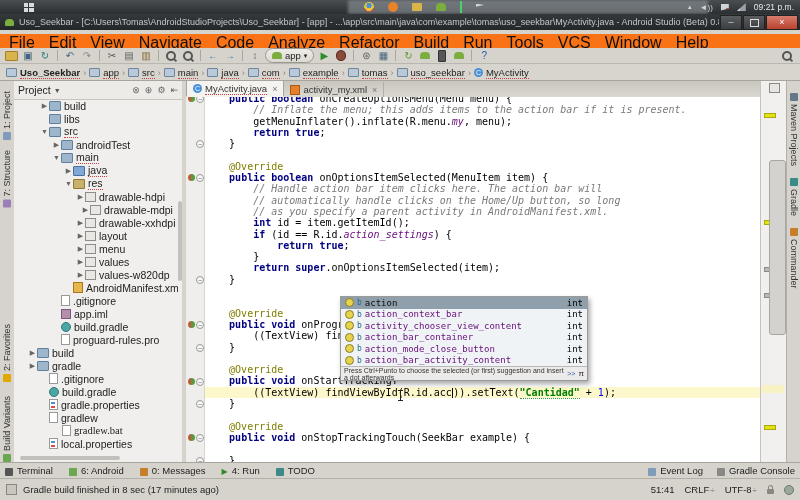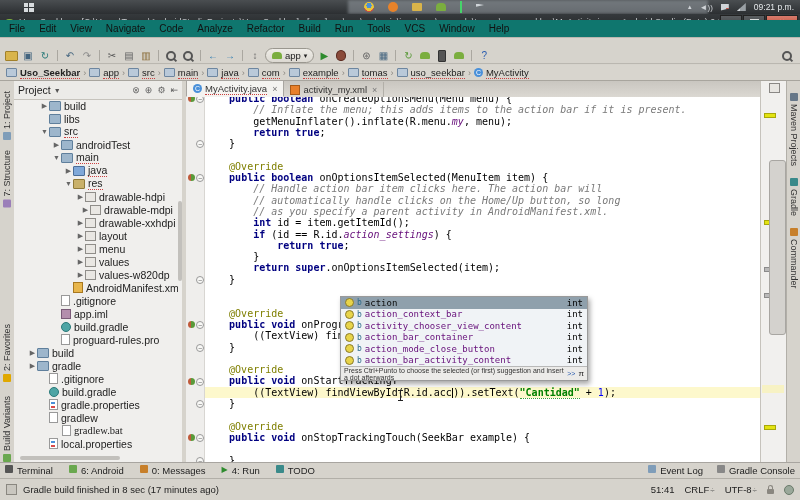--- a/index.html
+++ b/index.html
@@ -29,21 +29,21 @@
   .clock{color:#e6e9eb;font-size:8.5px;white-space:nowrap;}
   
   .titlebar{left:0;top:14px;width:800px;height:16px;background:linear-gradient(#35393c,#242729);display:flex;align-items:center;}
   .as-icon{width:9px;height:7px;background:#7bae3f;border-radius:4px 4px 1px 1px;margin:0 5px 0 5px;}
   .wtitle{color:#c3c7ca;font-size:9px;white-space:nowrap;overflow:hidden;flex:1;}
   .winbtns{display:flex;margin-right:2px;}
   .wb{width:20px;height:13px;font-size:9px;color:#ddd;text-align:center;line-height:12px;background:linear-gradient(#5a5e61,#3a3e41);border:1px solid #222;margin-left:1px;}
   .wb.close{background:linear-gradient(#d97b6c,#b8432e);width:30px;color:#fff;}
   .wb .maxbox{display:inline-block;width:7px;height:6px;border:1px solid #ddd;margin-top:3px;}
   
-  .menubar{left:0;top:20px;width:800px;height:17px;background:#0f766e;border-bottom:1px solid #bab7b0;display:flex;align-items:center;font-size:10px;color:#111;}
+  .menubar{left:0;top:34px;width:800px;height:17px;background:#f97316;border-bottom:1px solid #bab7b0;display:flex;align-items:center;font-size:16px;color:#111;}
   .mitem{padding:0 7px;}
   .mitem:first-child{margin-left:2px;}
   .toolbar{left:0;top:48px;width:800px;height:16px;background:#d6d3cc;border-bottom:1px solid #bab7b0;display:flex;align-items:center;gap:3px;padding-left:4px;box-sizing:border-box;}
   .ticon{width:14px;height:13px;display:inline-flex;align-items:center;justify-content:center;font-size:10px;}
   .tsep{width:1px;height:11px;background:#aaa7a0;margin:0 2px;}
   .folder-t{width:11px;height:8px;background:#d9b44a;border:1px solid #a1802a;border-radius:1px;}
   .mag{width:6px;height:6px;border:2px solid #555;border-radius:50%;position:relative;}
   .mag::after{content:"";position:absolute;width:4px;height:2px;background:#555;transform:rotate(45deg);right:-3px;bottom:-2px;}
   .bug{width:8px;height:9px;background:#8a4a3a;border:1px solid #5a2a20;border-radius:50% 50% 45% 45%;}
   .android{width:10px;height:7px;background:#7bae3f;border-radius:4px 4px 1px 1px;}
@@ -133,21 +133,21 @@
   .smark.y{background:#e3e312;border:1px solid #a8a80a;}
   .smark.g{background:#b9b9b9;border:1px solid #8a8a8a;}
   .smark.band{left:1px;width:22px;height:8px;background:#f7f2c4;}
   .sthumb{position:absolute;left:8px;width:15px;border:1px solid #a8a6a2;background:#d4d2ce;border-radius:3px;}
   .stop-icon{position:absolute;left:8px;top:2px;width:9px;height:8px;border:1px solid #8a8885;background:#e8e6e2;}
   
   .rstrip{left:786px;top:0;width:14px;height:381px;background:#d6d3cc;border-left:1px solid #b2afa8;display:flex;flex-direction:column;align-items:center;position:absolute;}
   .rstrip .vl{margin-top:12px;}
   
   .bbar{left:0;top:462px;width:800px;height:16px;background:#d6d3cc;border-top:1px solid #a8a5a0;display:flex;align-items:center;font-size:9.5px;color:#222;padding:0 5px;box-sizing:border-box;gap:16px;}
-  .bitem{display:inline-flex;align-items:flex-start;gap:4px;}
+  .bitem{display:inline-flex;align-items:flex-end;gap:4px;}
   .bbar .right{margin-left:auto;display:flex;gap:14px;}
   .statusbar{left:0;top:478px;width:800px;height:22px;background:#d6d3cc;border-top:1px solid #b2afa8;display:flex;align-items:center;font-size:9.5px;color:#222;padding:0 6px;box-sizing:border-box;}
   .stico{width:9px;height:9px;border:1px solid #8a8780;background:#c9c6bf;margin-right:6px;}
   .stright{margin-left:auto;display:flex;align-items:center;gap:10px;}
   .tog{font-size:8px;color:#555;margin-left:1px;}
   .ilock{width:7px;height:5px;background:#8a8780;position:relative;border-radius:1px;margin-top:3px;}
   .ilock::before{content:"";position:absolute;top:-4px;left:1px;width:3px;height:4px;border:1px solid #8a8780;border-bottom:none;border-radius:3px 3px 0 0;}
   .hector{width:8px;height:8px;border-radius:50%;background:#9aa89a;border:1px solid #6a7a6a;}
 </style>
 </head>

